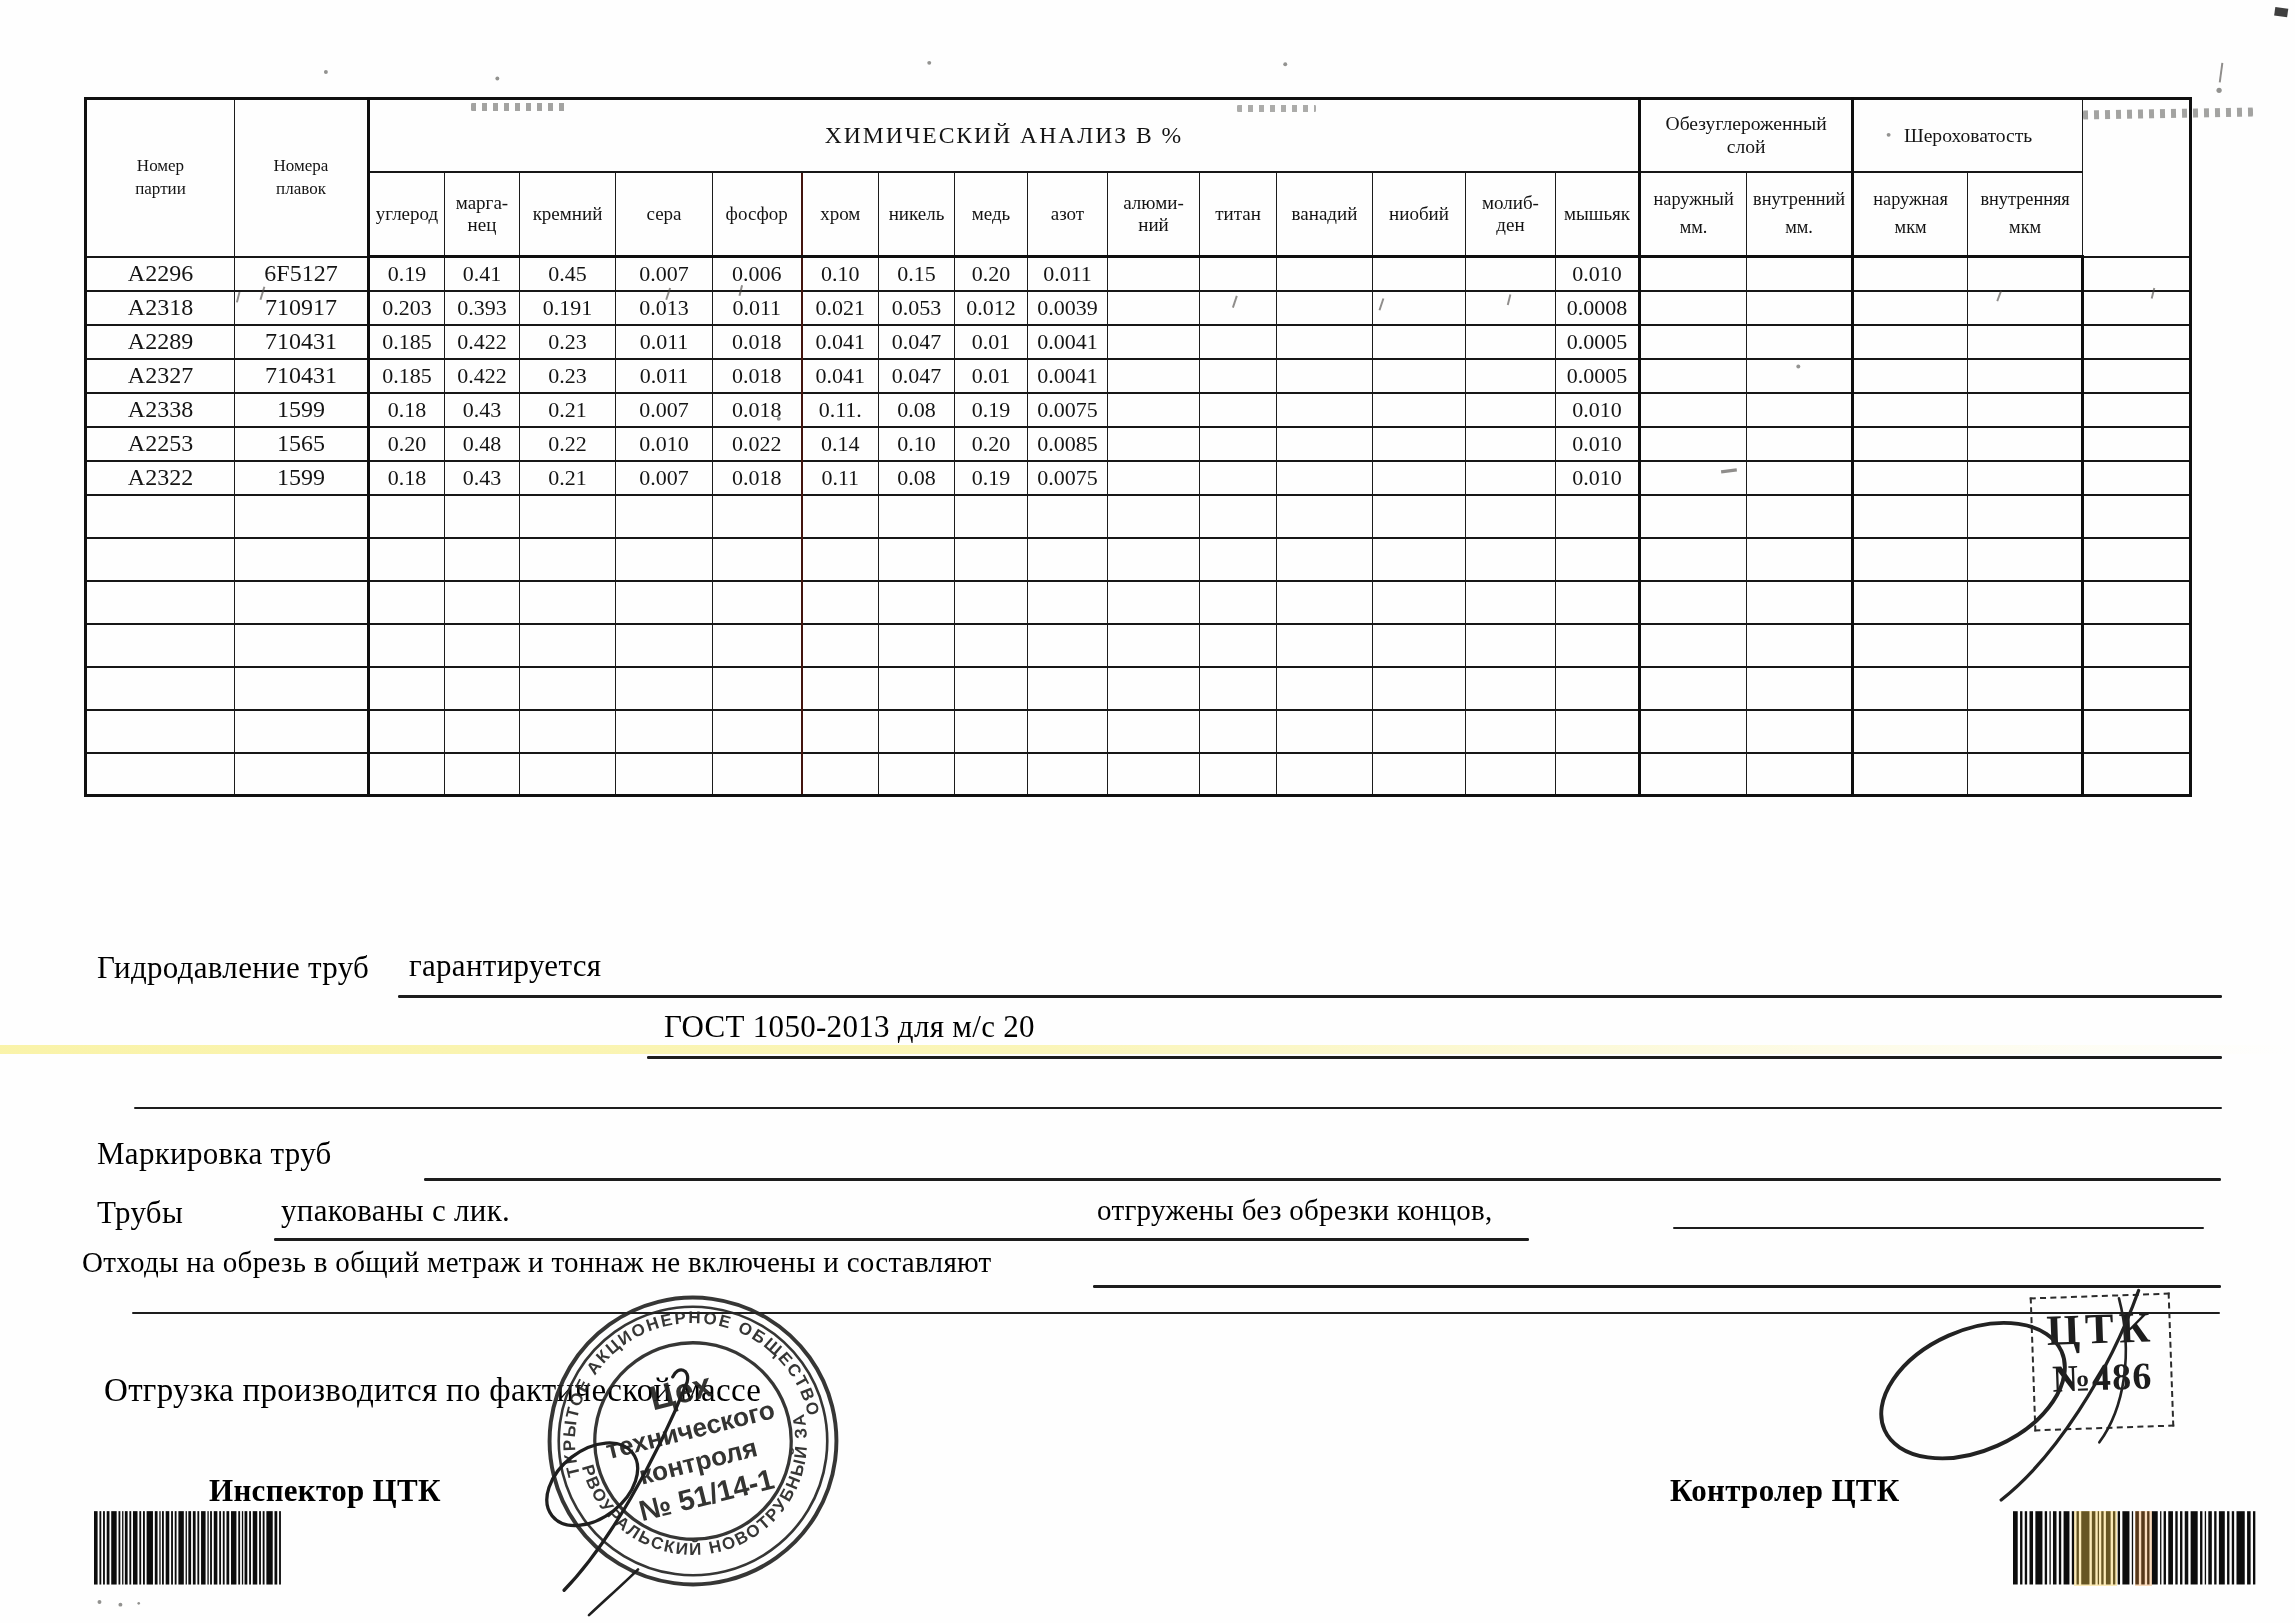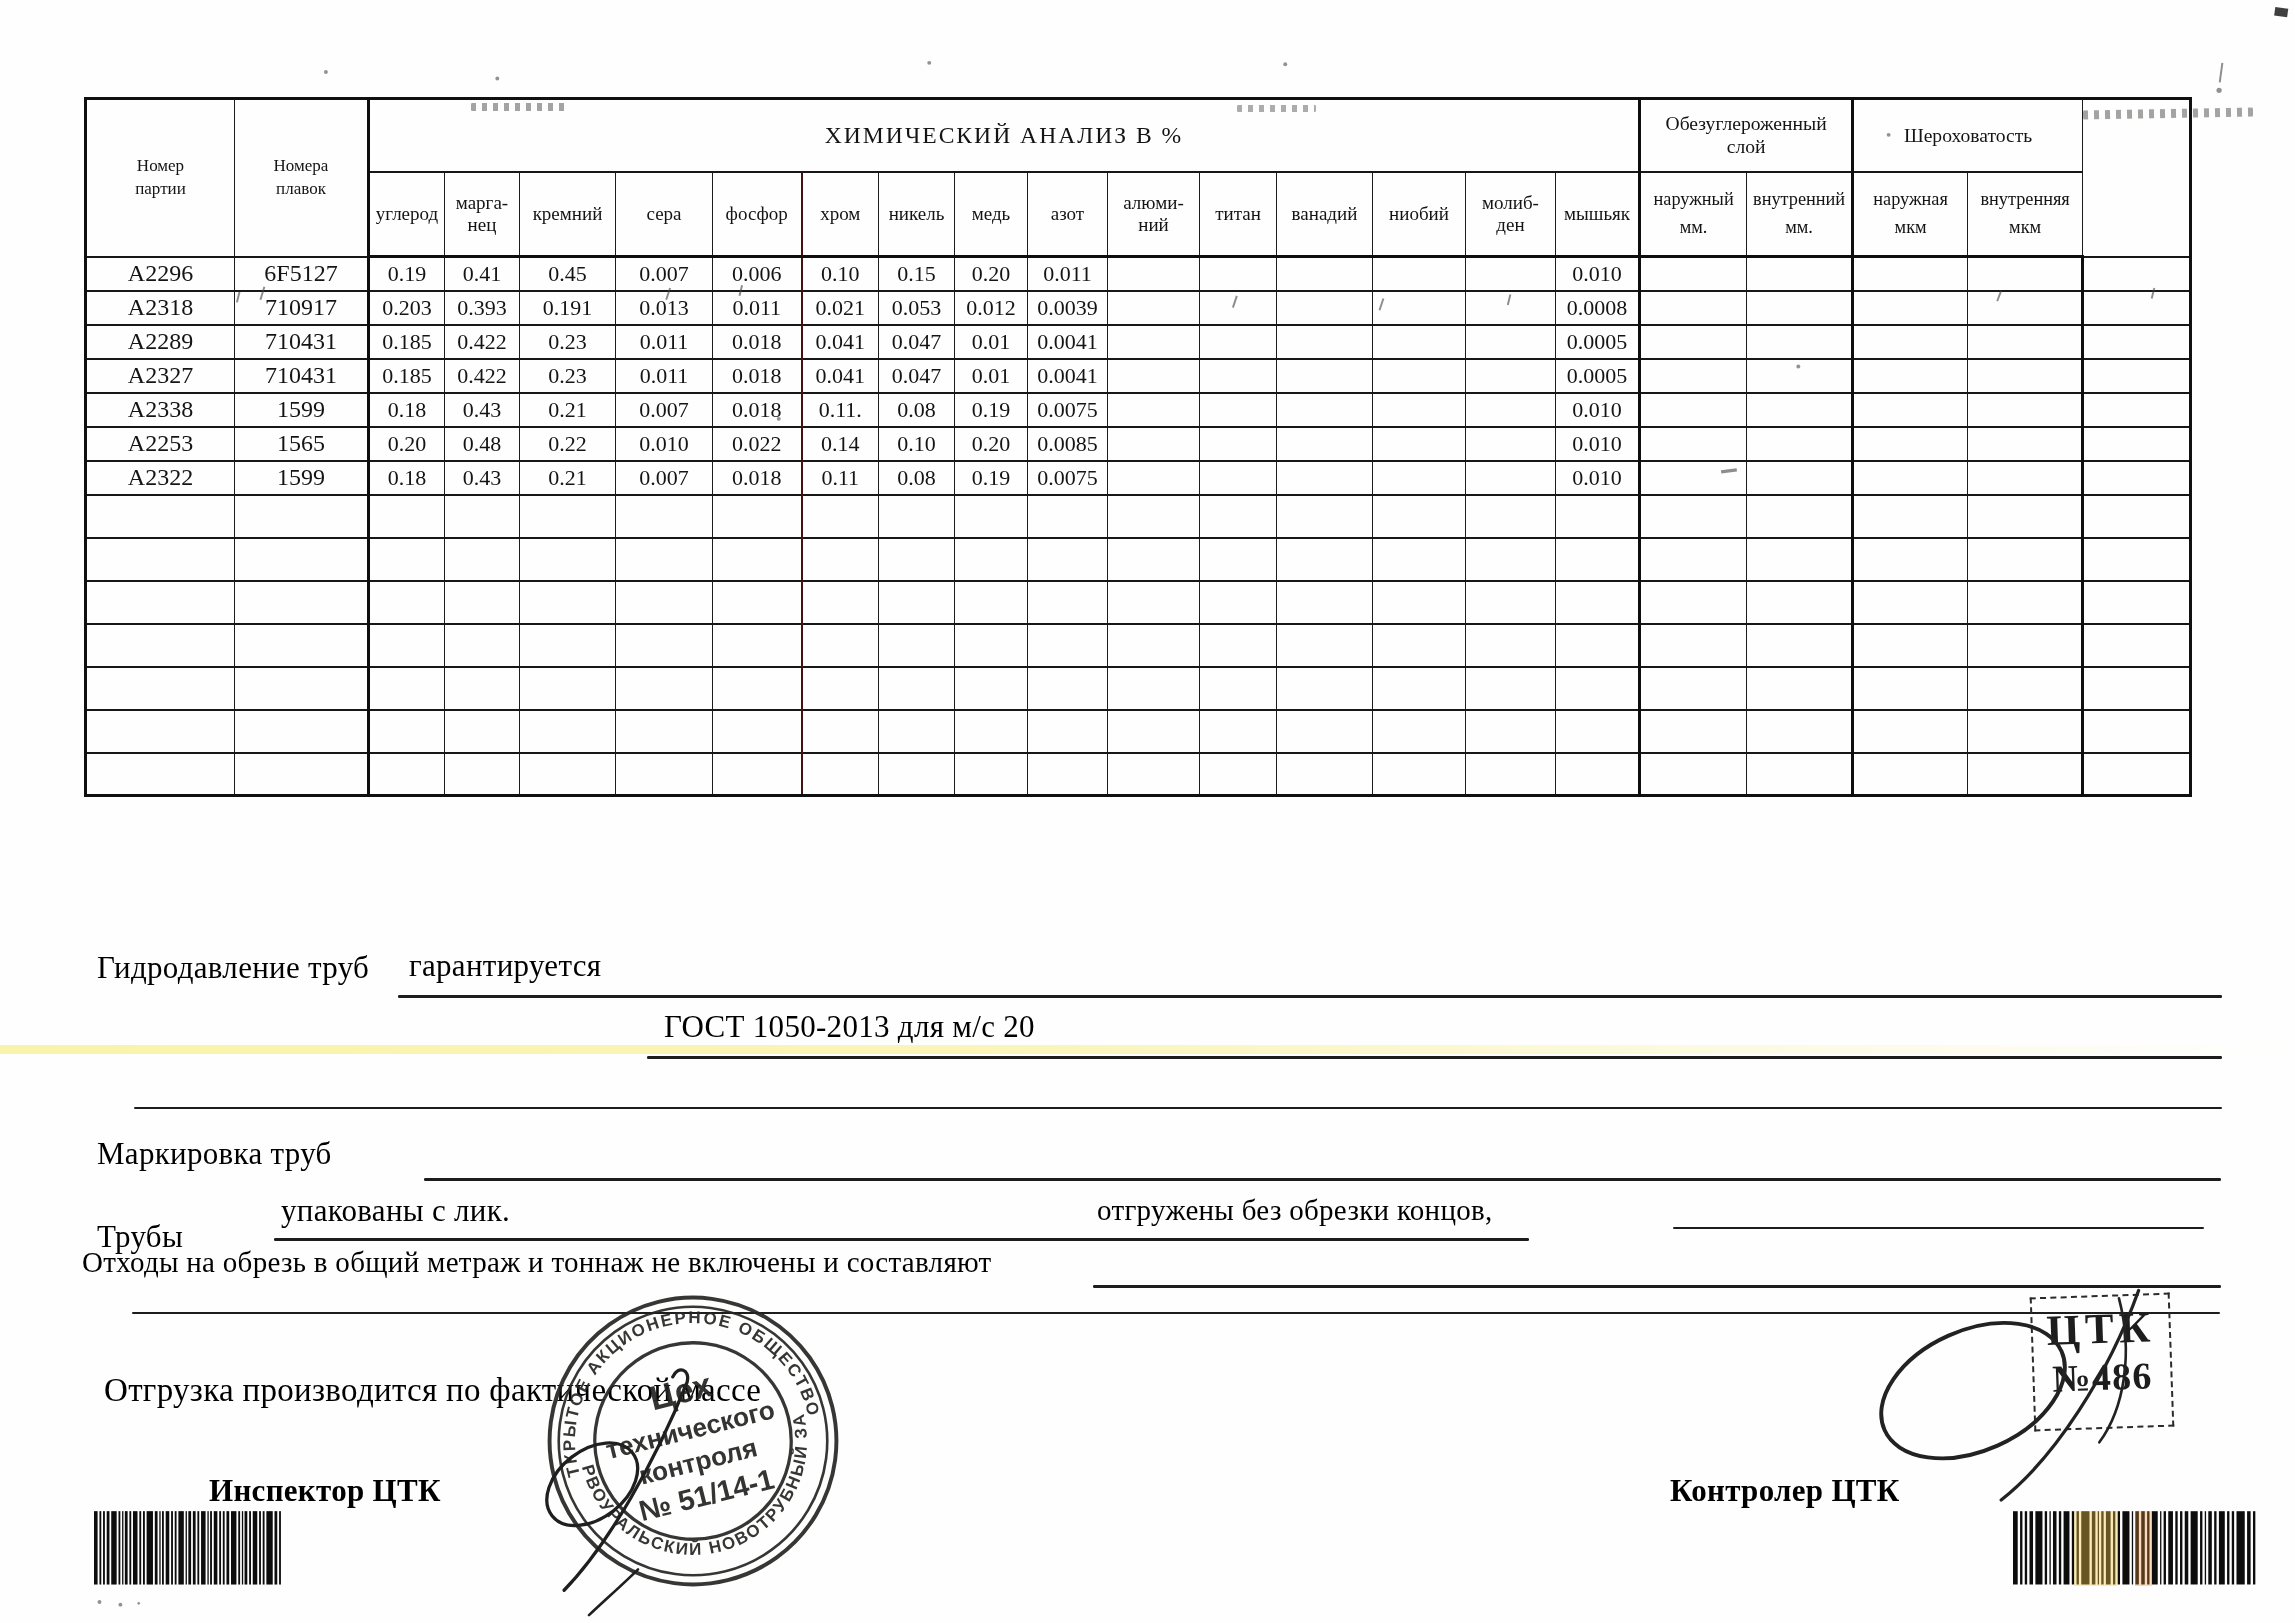--- a/index.html
+++ b/index.html
@@ -486,21 +486,21 @@
   <div class="rule" style="left:398px;top:995px;width:1824px;"></div>
 
   <div class="lbl" style="left:664px;top:1009px;">ГОСТ 1050-2013 для м/с 20</div>
   <div class="rule" style="left:647px;top:1056px;width:1575px;"></div>
 
   <div class="rule thin" style="left:134px;top:1107px;width:2088px;"></div>
 
   <div class="lbl" style="left:97px;top:1136px;">Маркировка труб</div>
   <div class="rule" style="left:424px;top:1178px;width:1797px;"></div>
 
-  <div class="lbl" style="left:97px;top:1195px;margin-top:24px;">Трубы</div>
+  <div class="lbl" style="left:97px;top:1195px;">Трубы</div>
   <div class="lbl" style="left:281px;top:1193px;">упакованы с лик.</div>
   <div class="rule" style="left:274px;top:1238px;width:1255px;"></div>
   <div class="lbl small" style="left:1097px;top:1194px;">отгружены без обрезки концов,</div>
   <div class="rule thin" style="left:1673px;top:1227px;width:531px;"></div>
 
   <div class="lbl small" style="left:82px;top:1246px;">Отходы на обрезь в общий метраж и тоннаж не включены и составляют</div>
   <div class="rule" style="left:1093px;top:1285px;width:1128px;"></div>
 
   <div class="rule thin" style="left:132px;top:1312px;width:2088px;"></div>
 

